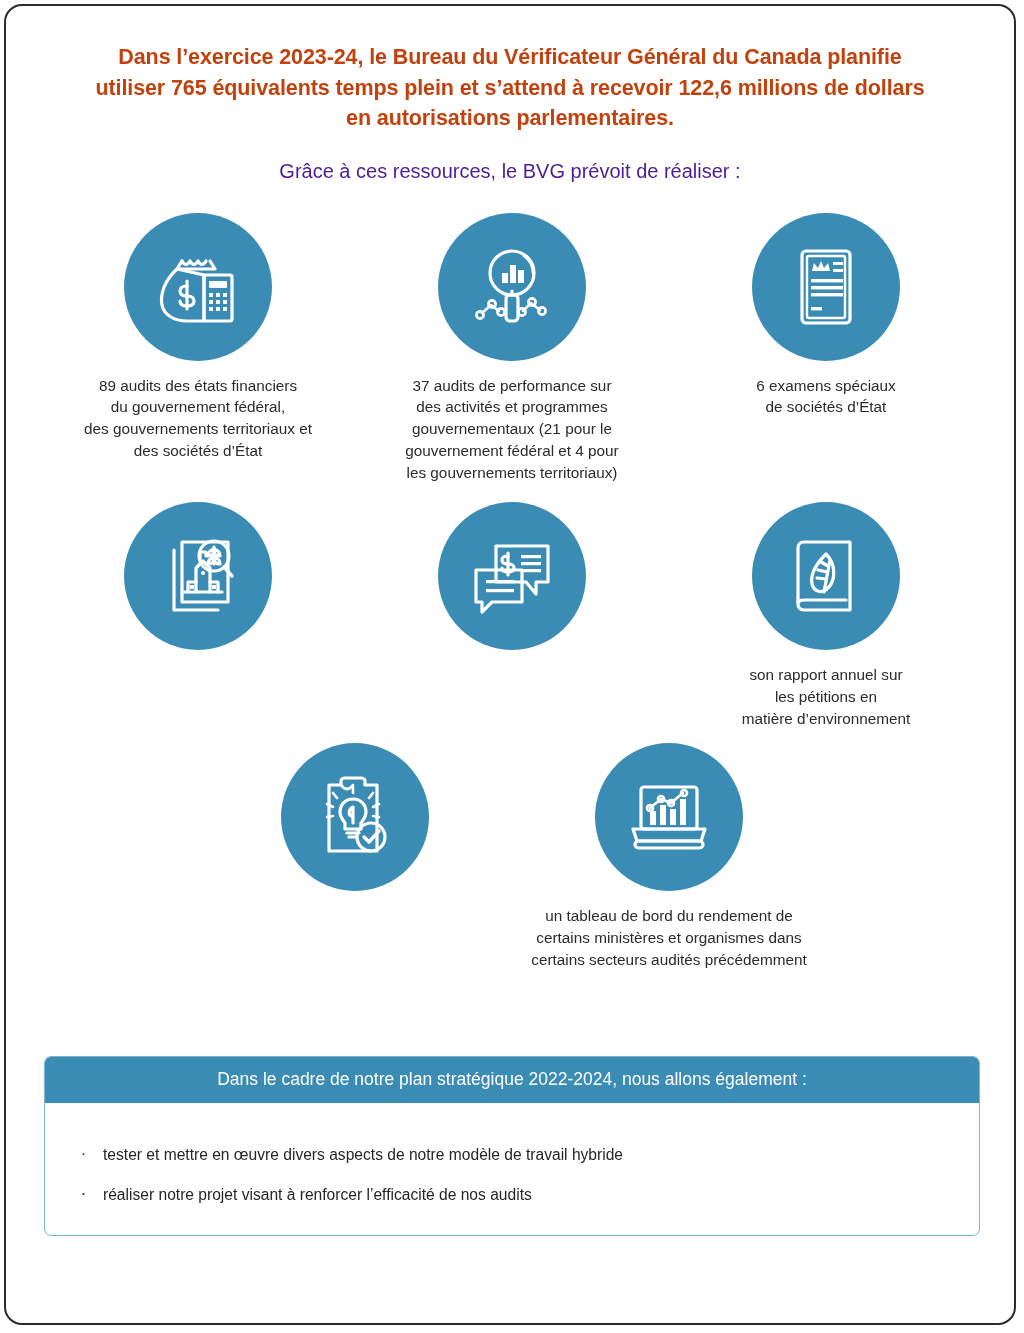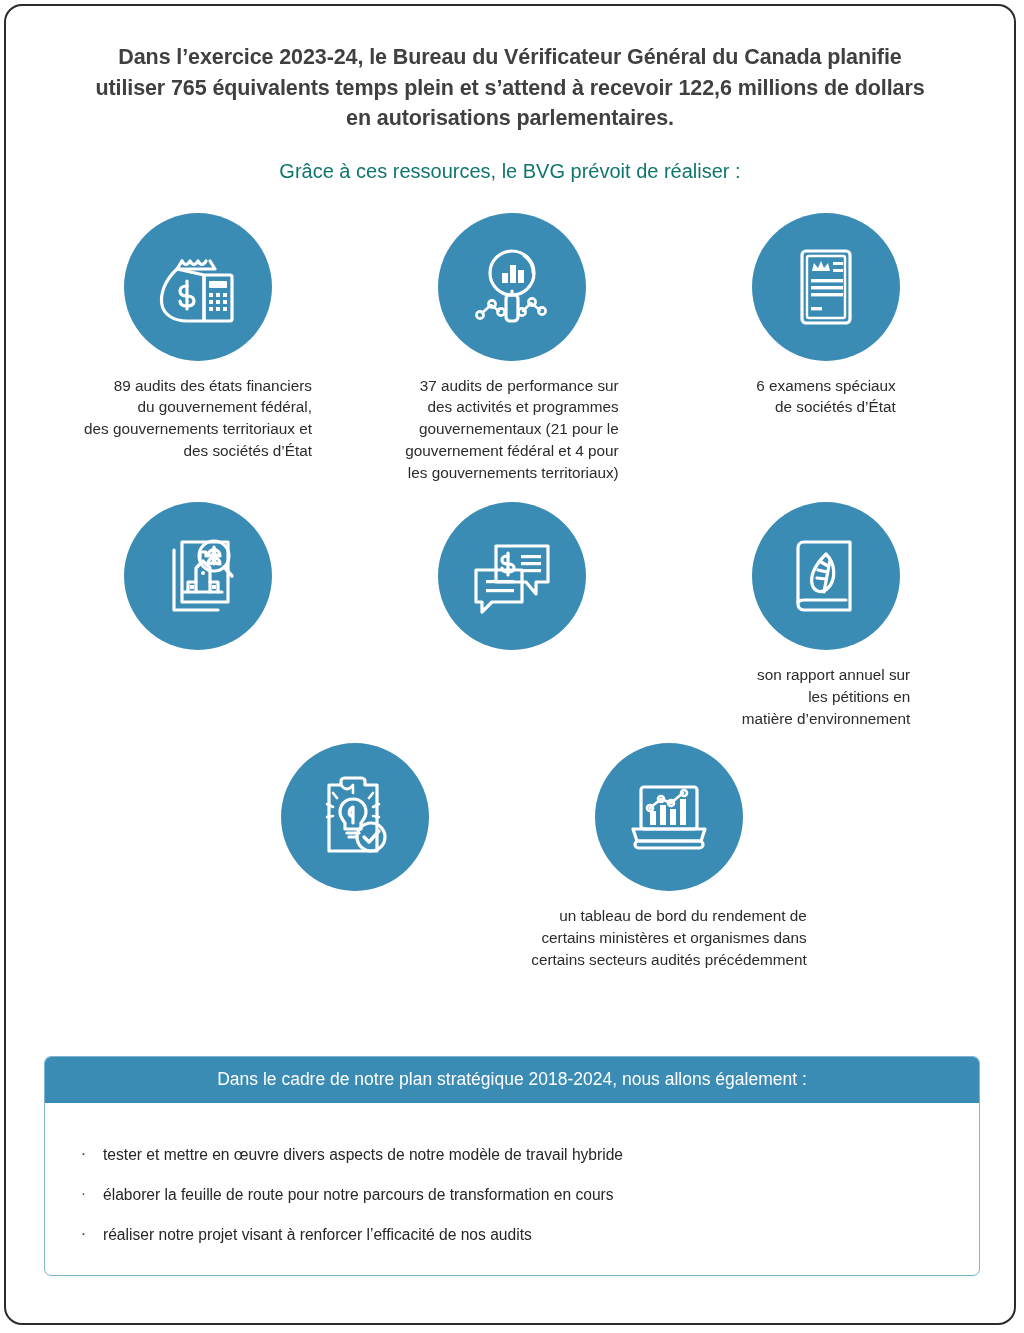--- a/index.html
+++ b/index.html
@@ -29,30 +29,30 @@
 
   
   .headline{
     margin:6px auto 0 auto;
     width:836px;
     text-align:center;
     font-size:21.5px;
     font-weight:bold;
     line-height:1.42;
     letter-spacing:-0.1px;
-    color:#404040;
+    color:#c2410c;
   }
   .subhead{
     margin:24px auto 0 auto;
     width:860px;
     text-align:center;
     font-size:20px;
     font-weight:normal;
     line-height:1.35;
-    color:#0f766e;
+    color:#4c1d95;
   }
 
   
   .grid{
     margin-top:28px;
     width:944px;
   }
   .row{
     display:flex;
     justify-content:center;
@@ -75,21 +75,21 @@
     background:#3b8cb5;
     display:flex;
     align-items:center;
     justify-content:center;
     flex:0 0 auto;
   }
   .circle svg{display:block;}
 
   .caption{
     margin-top:14px;
-    text-align:right;
+    text-align:center;
     font-size:15.3px;
     line-height:1.43;
     color:#2b2b2b;
     max-width:300px;
     white-space:pre-line;
   }
 
   
   .strategic{
     position:absolute;
@@ -343,26 +343,26 @@
       <div class="caption">un tableau de bord du rendement de
 certains ministères et organismes dans
 certains secteurs audités précédemment</div>
     </div>
 
    </div>
 
   </div>
 
   <div class="strategic">
-    <div class="strategic-banner">Dans le cadre de notre plan stratégique 2018-2024, nous allons également :</div>
+    <div class="strategic-banner">Dans le cadre de notre plan stratégique 2022-2024, nous allons également :</div>
     <div class="strategic-body">
       <ul class="bullets">
         <li><span class="dot">·</span></li>
         <li><span class="dot">·</span><span>tester et mettre en œuvre divers aspects de notre modèle de travail hybride</span></li>
-        <li><span class="dot">·</span><span>élaborer la feuille de route pour notre parcours de transformation en cours</span></li>
+        <li><span class="dot">·</span></li>
         <li><span class="dot">·</span></li>
         <li><span class="dot">·</span><span>réaliser notre projet visant à renforcer l’efficacité de nos audits</span></li>
       </ul>
     </div>
   </div>
 
  </div>
 </div>
 
 </body></html>

